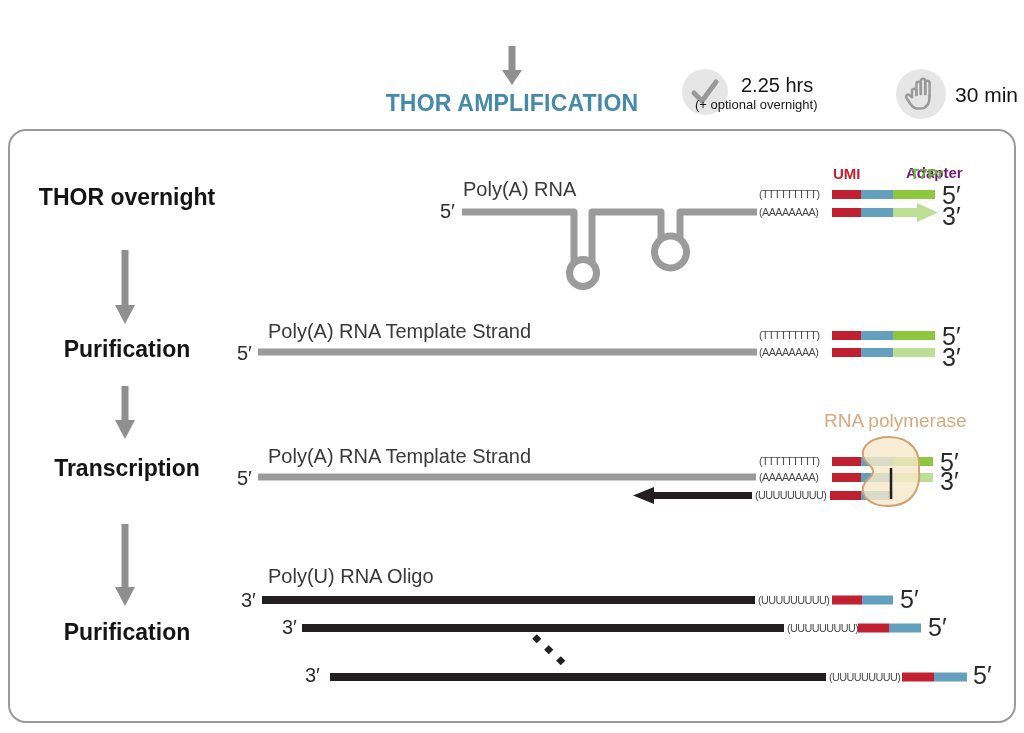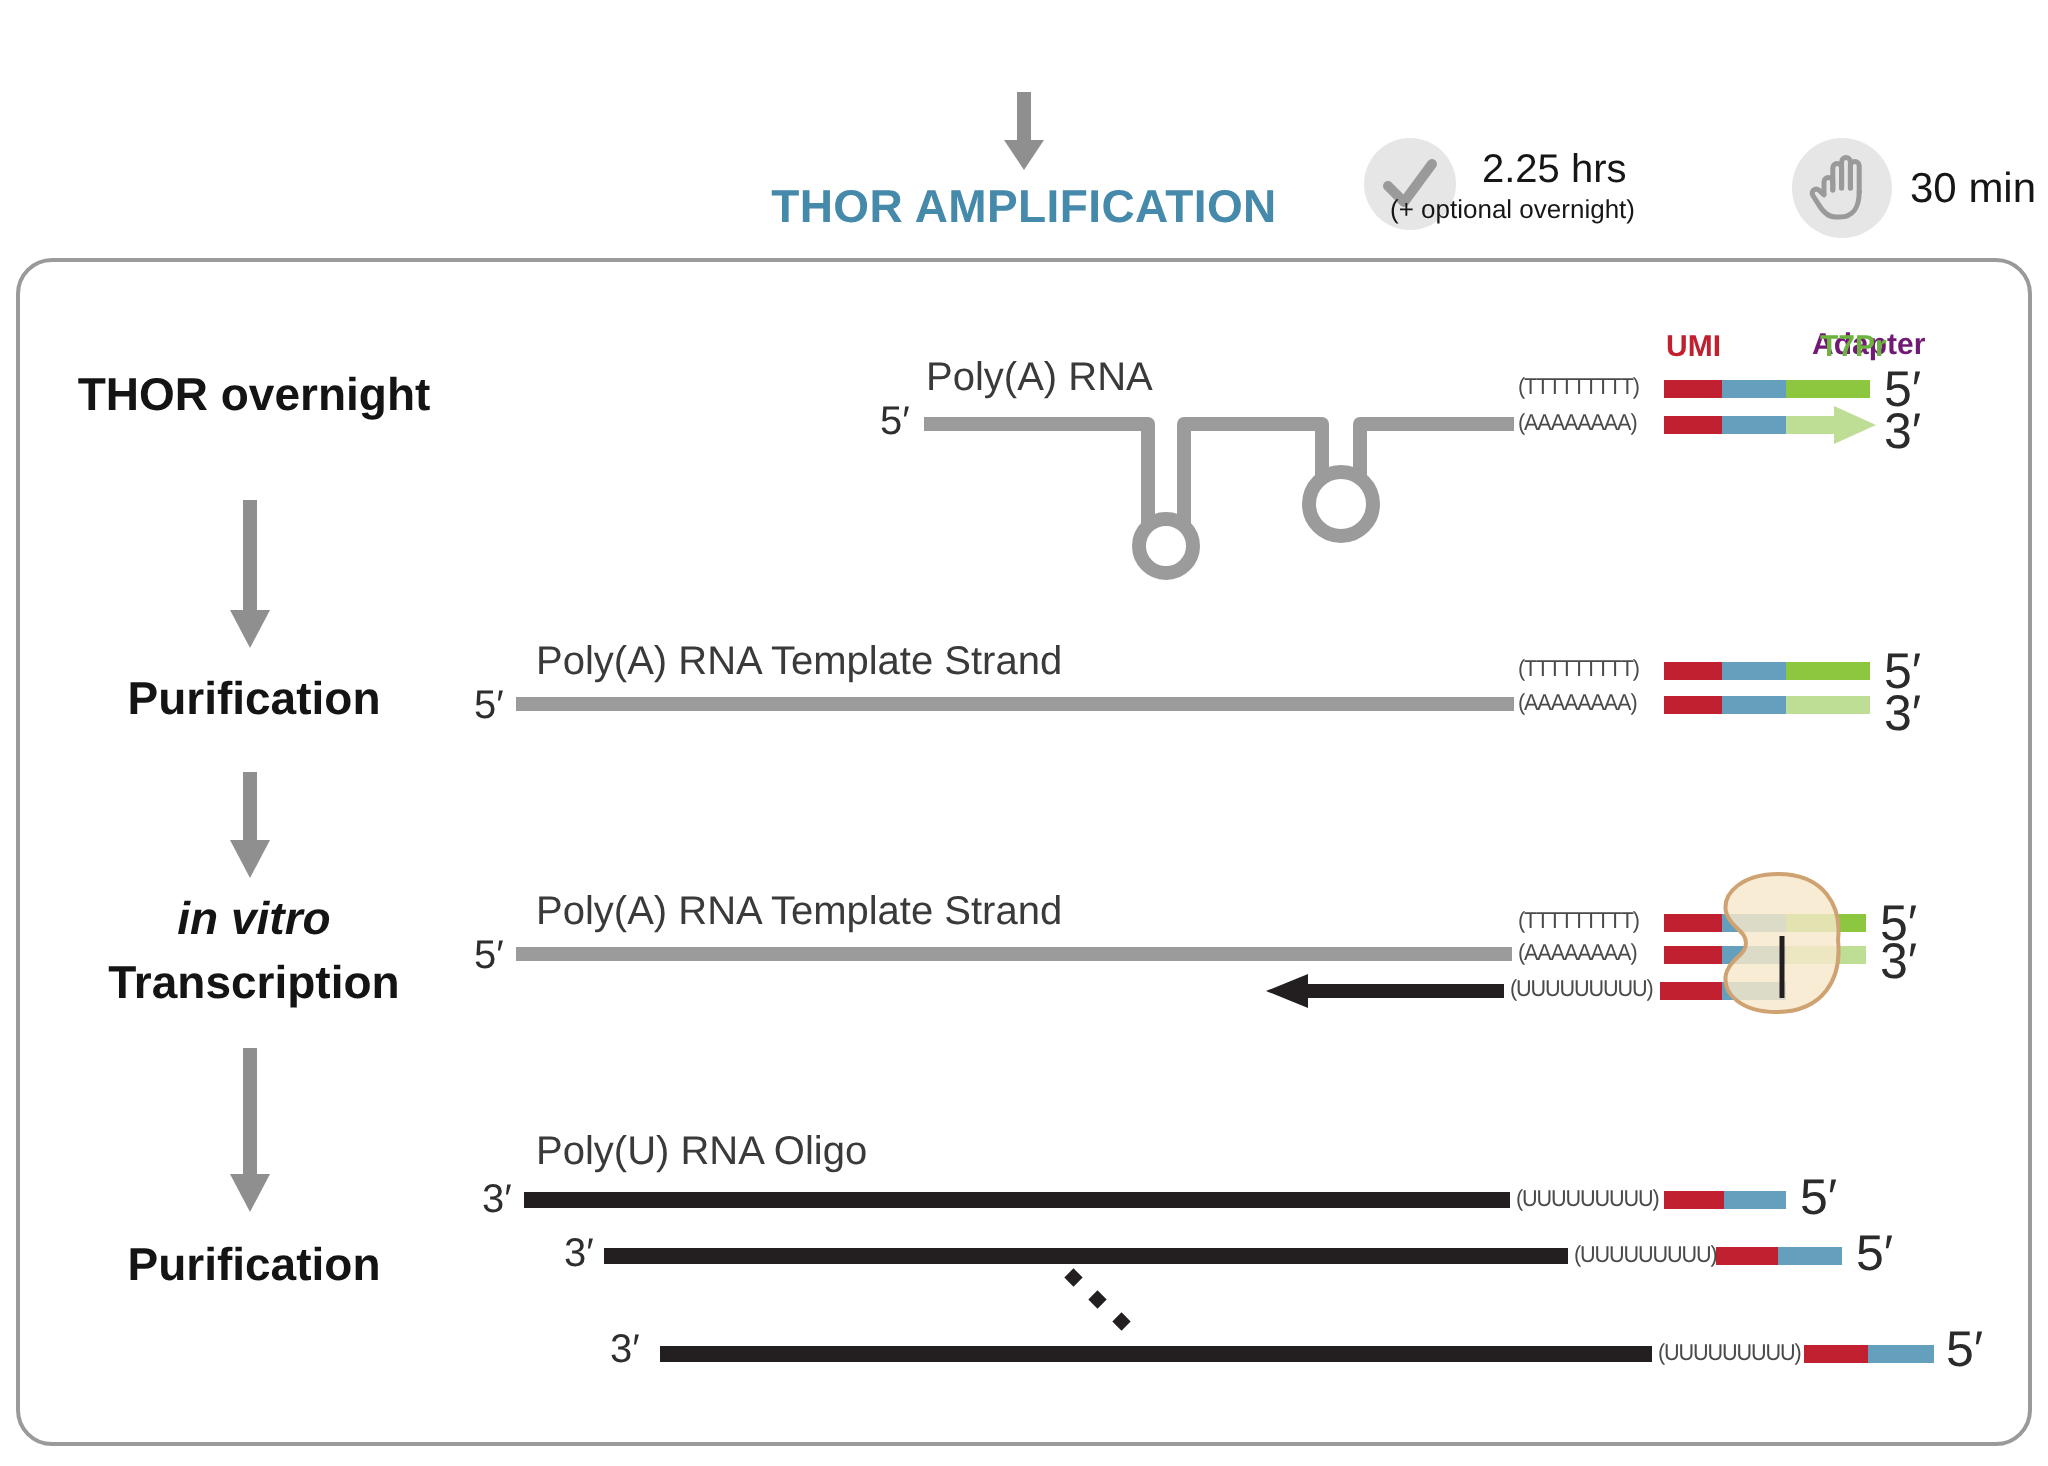--- a/index.html
+++ b/index.html
@@ -69,21 +69,20 @@
   </div>
   <div class="abs time-main" style="left:955px;top:83px;font-size:21px;">30 min</div>
 
   <div id="main-box" class="abs"></div>
 
   <div class="abs step-label" style="top:177px;">
     <div style="margin-top:9px;">THOR overnight</div>
   </div>
   <div class="abs step-label" style="top:338px;">Purification</div>
   <div class="abs step-label" style="top:448px;">
-    <div class="italic">in vitro</div>
     <div style="margin-top:9px;">Transcription</div>
   </div>
   <div class="abs step-label" style="top:621px;">Purification</div>
 
   <svg class="abs" style="left:0;top:0;" width="1024" height="733" viewBox="0 0 1024 733">
 
     <g>
       <line x1="512" y1="46" x2="512" y2="71" stroke="var(--arrow-gray)" stroke-width="7"></line>
       <polygon points="502,70 522,70 512,85" fill="var(--arrow-gray)"></polygon>
     </g>
@@ -178,20 +177,21 @@
   <div class="abs prime-big" style="left:942px;top:181px;">5′</div>
   <div class="abs prime-big" style="left:942px;top:202px;">3′</div>
 
   <div class="abs row-title" style="left:268px;top:320px;">Poly(A) RNA Template Strand</div>
   <div class="abs prime-small" style="left:237px;top:342px;">5′</div>
   <div class="abs seq" style="left:759px;top:329px;">(TTTTTTTTT)</div>
   <div class="abs seq" style="left:759px;top:346px;">(AAAAAAAA)</div>
   <div class="abs prime-big" style="left:942px;top:322px;">5′</div>
   <div class="abs prime-big" style="left:942px;top:343px;">3′</div>
 
+  <div class="abs poly-label" style="left:824px;top:410px;">RNA polymerase</div>
   <div class="abs row-title" style="left:268px;top:445px;">Poly(A) RNA Template Strand</div>
   <div class="abs prime-small" style="left:237px;top:467px;">5′</div>
   <div class="abs seq" style="left:759px;top:455px;">(TTTTTTTTT)</div>
   <div class="abs seq" style="left:759px;top:471px;">(AAAAAAAA)</div>
   <div class="abs seq" style="left:755px;top:489px;">(UUUUUUUUU)</div>
   <div class="abs prime-big" style="left:940px;top:448px;">5′</div>
   <div class="abs prime-big" style="left:940px;top:467px;">3′</div>
 
   <div class="abs row-title" style="left:268px;top:565px;">Poly(U) RNA Oligo</div>
 

